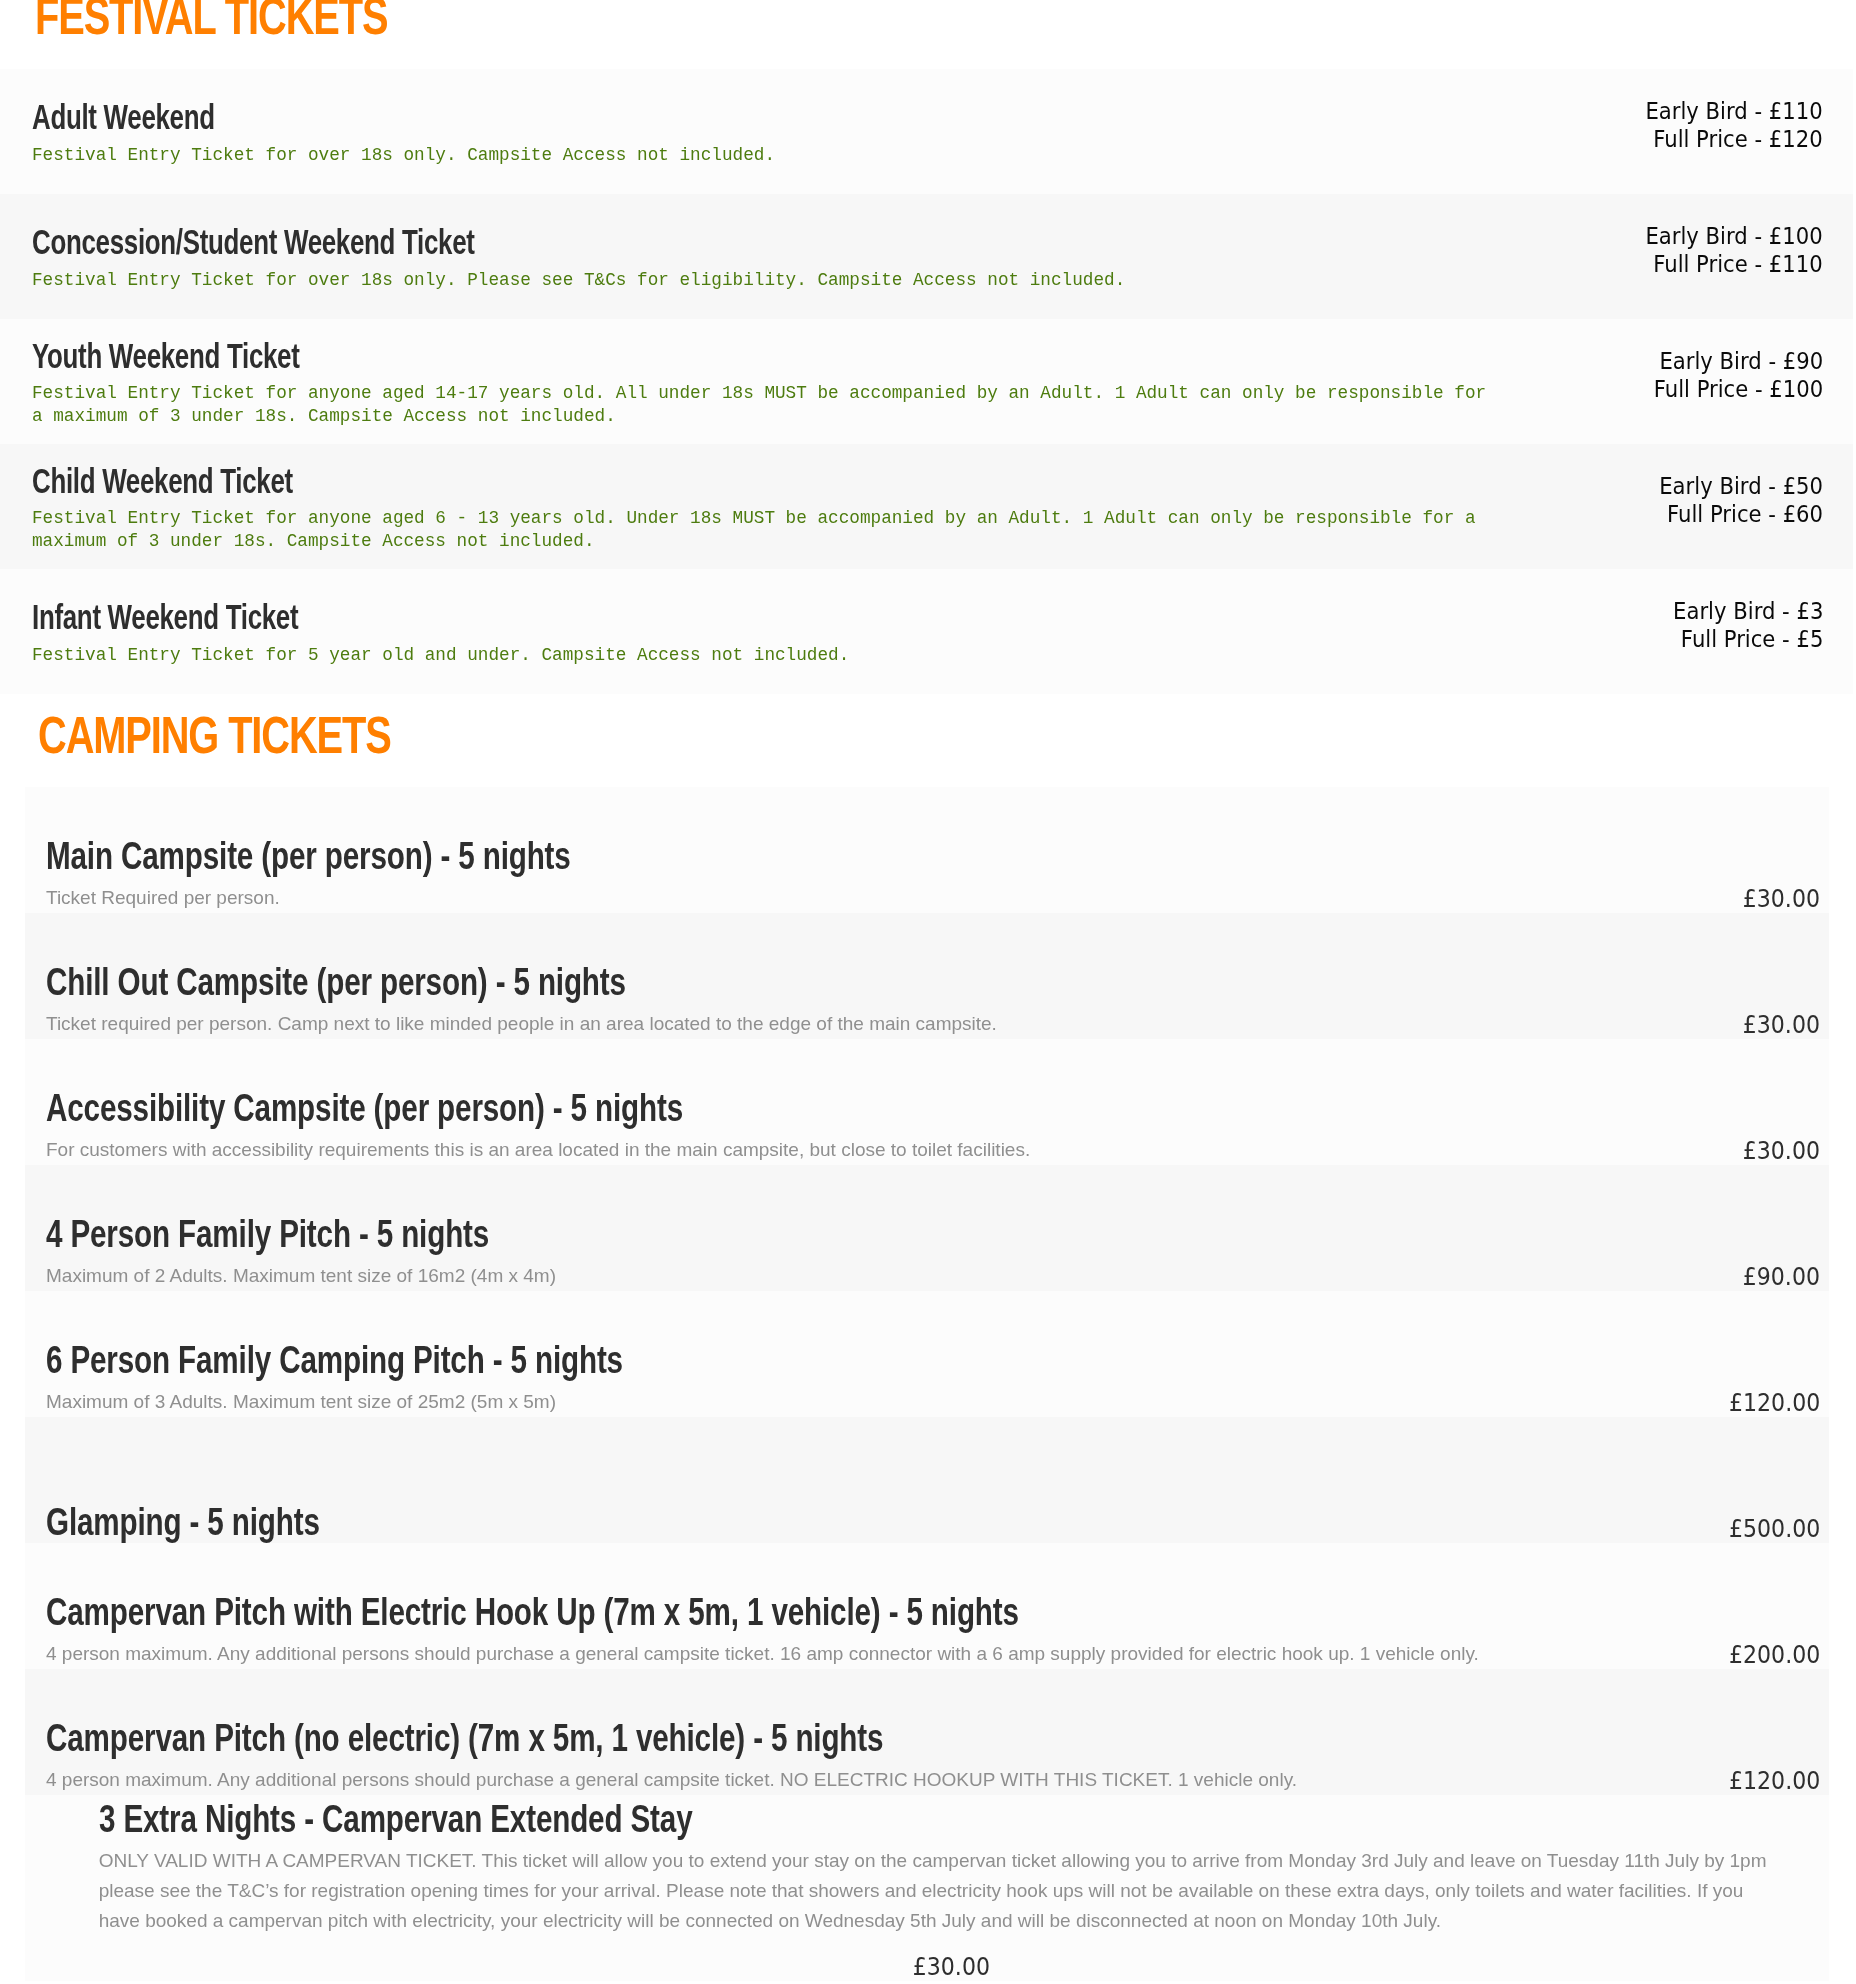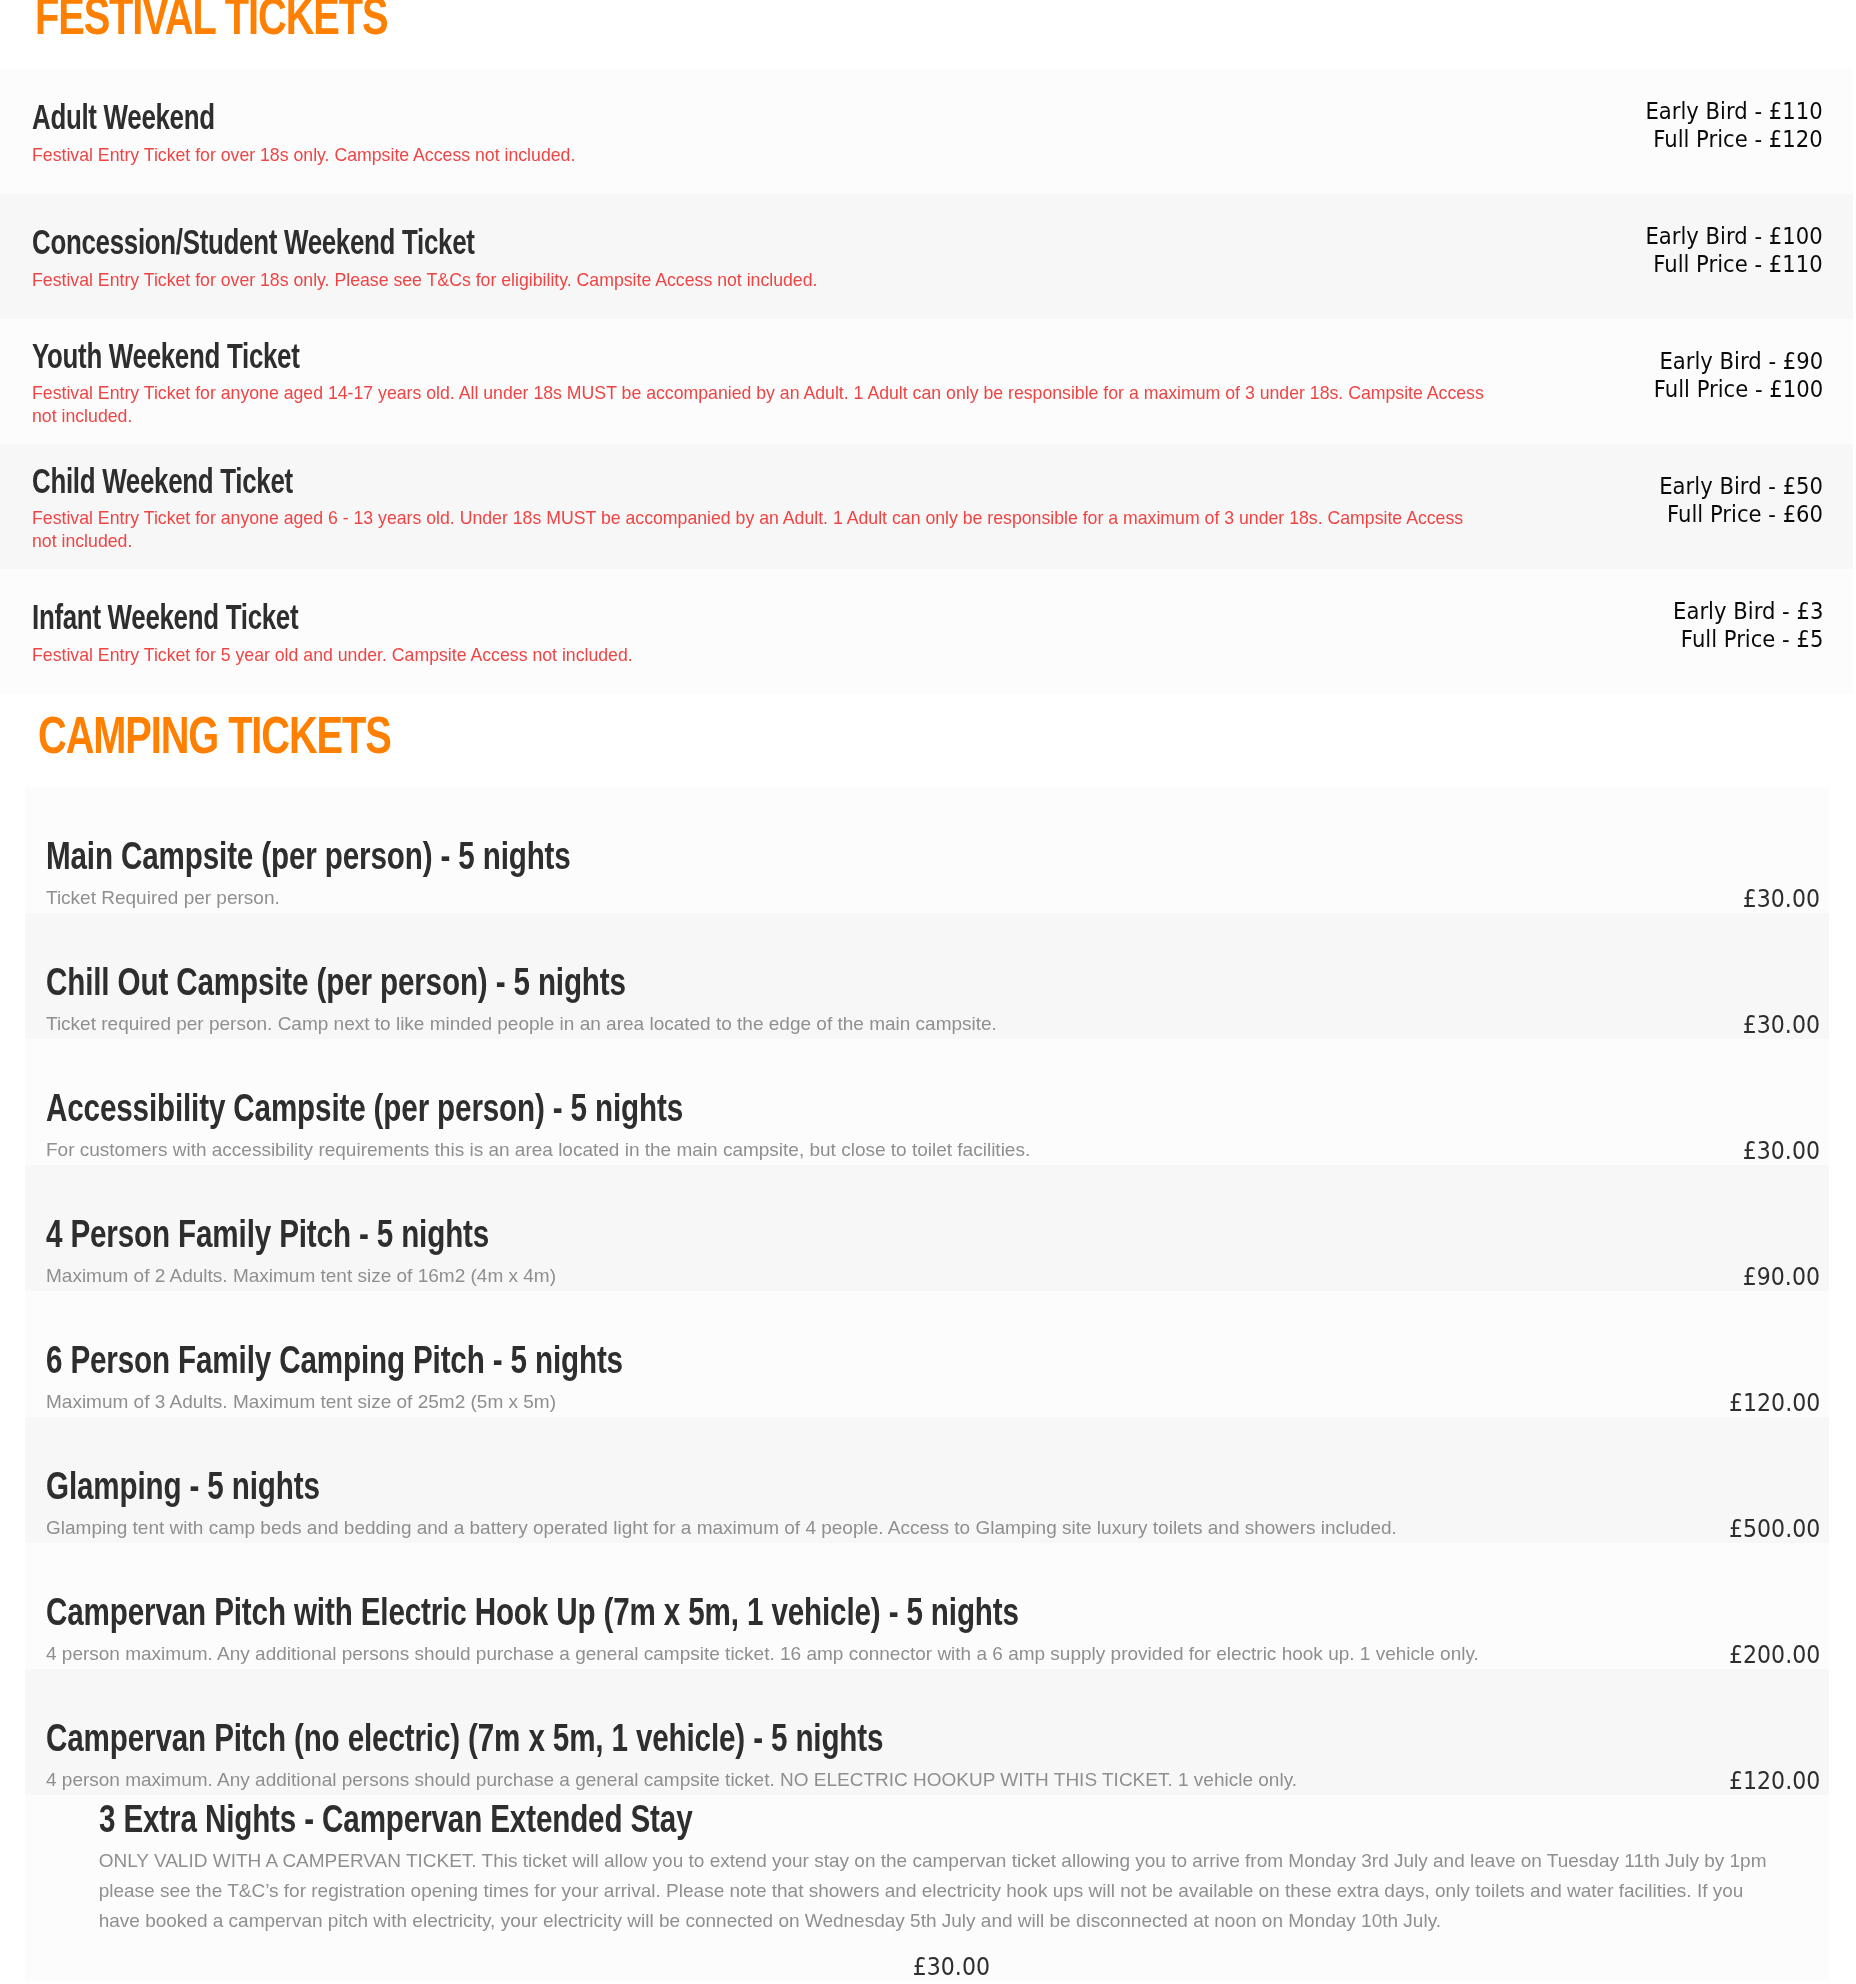--- a/index.html
+++ b/index.html
@@ -52,23 +52,23 @@
       font-size: 35px;
       color: #2e2e2e;
       line-height: 1.05;
       transform: scaleX(0.74);
       transform-origin: left center;
       white-space: nowrap;
       letter-spacing: -0.4px;
     }
     .f-desc {
       display: block;
-      font-family: Liberation Sans, sans-serif;
+      font-family: Liberation Mono, monospace;
       font-size: 17.7px;
-      color: #ef4444;
+      color: #4d7c0f;
       line-height: 23px;
       max-width: 1459px;
       margin-top: 8px;
     }
     .f-price {
       text-align: right;
       font-family: "DejaVu Sans", sans-serif;
       font-size: 23px;
       color: #0a0a0a;
       line-height: 28px;
@@ -224,21 +224,20 @@
     <div class="c-row">
       <div class="c-info">
         <span class="c-name">6 Person Family Camping Pitch - 5 nights</span>
         <span class="c-desc">Maximum of 3 Adults. Maximum tent size of 25m2 (5m x 5m)</span>
       </div>
       <div class="c-price">£120.00</div>
     </div>
     <div class="c-row">
       <div class="c-info">
         <span class="c-name">Glamping - 5 nights</span>
-        <span class="c-desc">Glamping tent with camp beds and bedding and a battery operated light for a maximum of 4 people. Access to Glamping site luxury toilets and showers included.</span>
       </div>
       <div class="c-price">£500.00</div>
     </div>
     <div class="c-row">
       <div class="c-info">
         <span class="c-name">Campervan Pitch with Electric Hook Up (7m x 5m, 1 vehicle) - 5 nights</span>
         <span class="c-desc">4 person maximum. Any additional persons should purchase a general campsite ticket. 16 amp connector with a 6 amp supply provided for electric hook up. 1 vehicle only.</span>
       </div>
       <div class="c-price">£200.00</div>
     </div>

